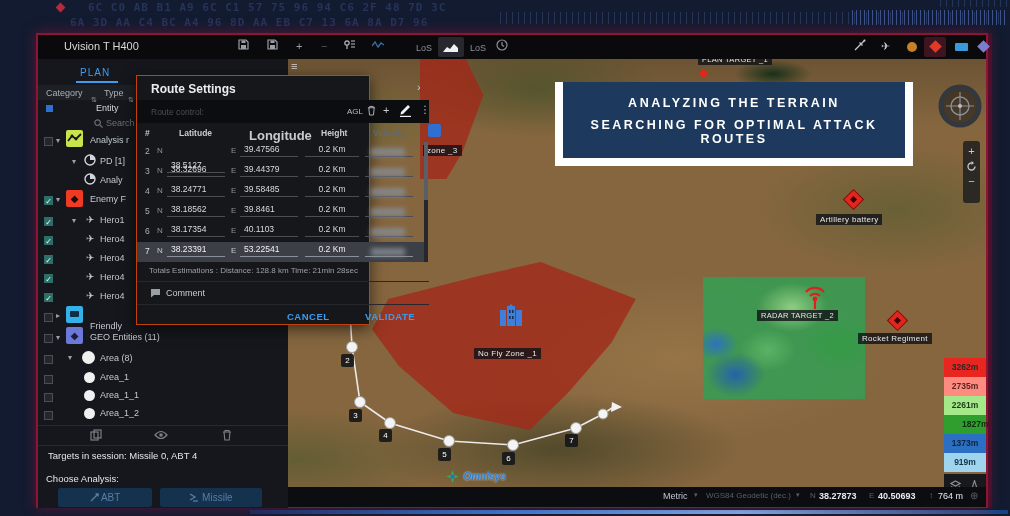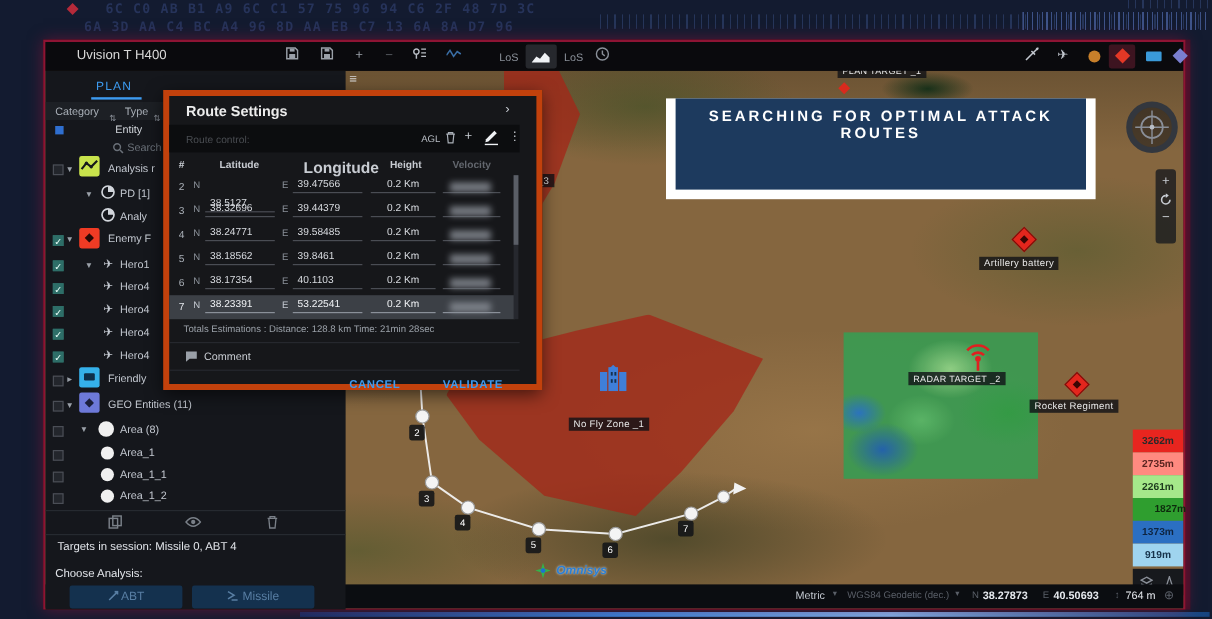--- a/index.html
+++ b/index.html
@@ -54,21 +54,21 @@
   .chev { color:#9aa0a8; font-size:8px; }
   .cb { position:absolute; width:9px; height:9px; border:1px solid #4a4e56; background:#23262c; }
   .cb.on { background:#2e6e68; border-color:#2e6e68; color:#eafffa; font-size:8px; line-height:9px; text-align:center; }
   .cb.on::after { content:"✓"; }
   .ic-box { position:absolute; width:17px; height:17px; border-radius:2px; }
   .dot { position:absolute; width:11px; height:11px; border-radius:50%; background:#f0f0f0; }
   .sort-icon::after { content:"⇅"; font-size:7px; color:#8a9099; }
   .side-btn { position:absolute; height:19px; background:#14314e; border-radius:2px; color:#587ea3; font-size:10px; text-align:center; line-height:19px; }
 
   
-  .dialog { left:136px; top:75px; width:316px; height:250px; background:#16171a; border:5px solid #c2410c; box-shadow:0 4px 14px rgba(0,0,0,.6); z-index:40; }
+  .dialog { left:136px; top:75px; width:234px; height:250px; background:#16171a; border:1px solid #c2410c; box-shadow:0 4px 14px rgba(0,0,0,.6); z-index:40; }
   .dlg { position:absolute; }
   .cell-input { display:inline-block; border-bottom:1px solid #4a4d54; color:#d8dbe0; font-size:8.5px; height:13px; }
   .vel-blur { display:inline-block; width:34px; height:8px; background:#878c94; filter:blur(2.5px); opacity:.85; }
   .row-sel { background:#3c4046; }
 
   
   .banner-shadow { left:555px; top:82px; width:358px; height:84px; background:#ffffff; z-index:44; }
   .banner { left:563px; top:82px; width:342px; height:76px; background:#1d3a5e; z-index:45; color:#fff; text-align:center; }
   .banner div { letter-spacing:2.5px; font-weight:bold; font-size:12.5px; }
 
@@ -204,20 +204,21 @@
       <path d="M9 5.5 A3.5 3.5 0 1 1 5.5 2" fill="none" stroke="#c8ccd2" stroke-width="1.3"></path>
       <polygon points="5.5,0 8,2 5.5,4" fill="#c8ccd2"></polygon>
     </svg>
   <div style="color:#c8ccd2;font-size:11px;text-align:center;height:20px;line-height:18px;">−</div>
 </div>
 
 <div class="abs" style="left:291px;top:60px;color:#d8d8d8;font-size:11px;z-index:32;">≡</div>
 
 <div class="abs banner-shadow"></div>
 <div class="abs banner">
+  <div style="margin-top:14px;">ANALYZING THE TERRAIN</div>
   <div style="margin-top:8px;">SEARCHING FOR OPTIMAL ATTACK ROUTES</div>
 </div>
 
 <div class="abs sidebar">
 
   <div class="sb" style="left:42px;top:8px;color:#3d9bf0;font-size:10px;letter-spacing:1px;">PLAN</div>
   <div class="abs" style="left:38px;top:22px;width:42px;height:2px;background:#3d9bf0;"></div>
 
   <div class="abs" style="left:0;top:26px;width:250px;height:15px;background:#1d2025;"></div>
   <div class="sb" style="left:8px;top:29px;color:#aab0b8;">Category</div>
@@ -282,21 +283,21 @@
 
   <div class="abs cb on" style="left:6px;top:234px;"></div>
   <span class="abs" style="left:48px;top:231px;color:#c3c8d0;font-size:10px;">✈</span>
   <span class="tree-lbl abs" style="left:62px;top:232px;">Hero4</span>
 
   <div class="abs cb" style="left:6px;top:254px;"></div>
   <span class="chev abs" style="left:18px;top:252px;">▸</span>
   <div class="ic-box" style="left:28px;top:247px;background:#35b1ea;">
     <div style="width:9px;height:6px;background:#0e2f4a;border-radius:1px;margin:5px auto 0;"></div>
   </div>
-  <span class="tree-lbl abs" style="left:52px;top:251px;">Friendly</span>
+  <span class="tree-lbl abs" style="left:52px;top:262px;">Friendly</span>
 
   <div class="abs cb" style="left:6px;top:275px;"></div>
   <span class="chev abs" style="left:18px;top:274px;">▾</span>
   <div class="ic-box" style="left:28px;top:268px;background:#6d79d8;text-align:center;color:#1b1f3a;font-size:10px;line-height:17px;">◆</div>
   <span class="tree-lbl abs" style="left:52px;top:273px;">GEO Entities (11)</span>
 
   <div class="abs cb" style="left:6px;top:296px;"></div>
   <span class="chev abs" style="left:30px;top:294px;">▾</span>
   <div class="dot" style="left:44px;top:292px;width:13px;height:13px;"></div>
   <span class="tree-lbl abs" style="left:62px;top:294px;">Area (8)</span>

